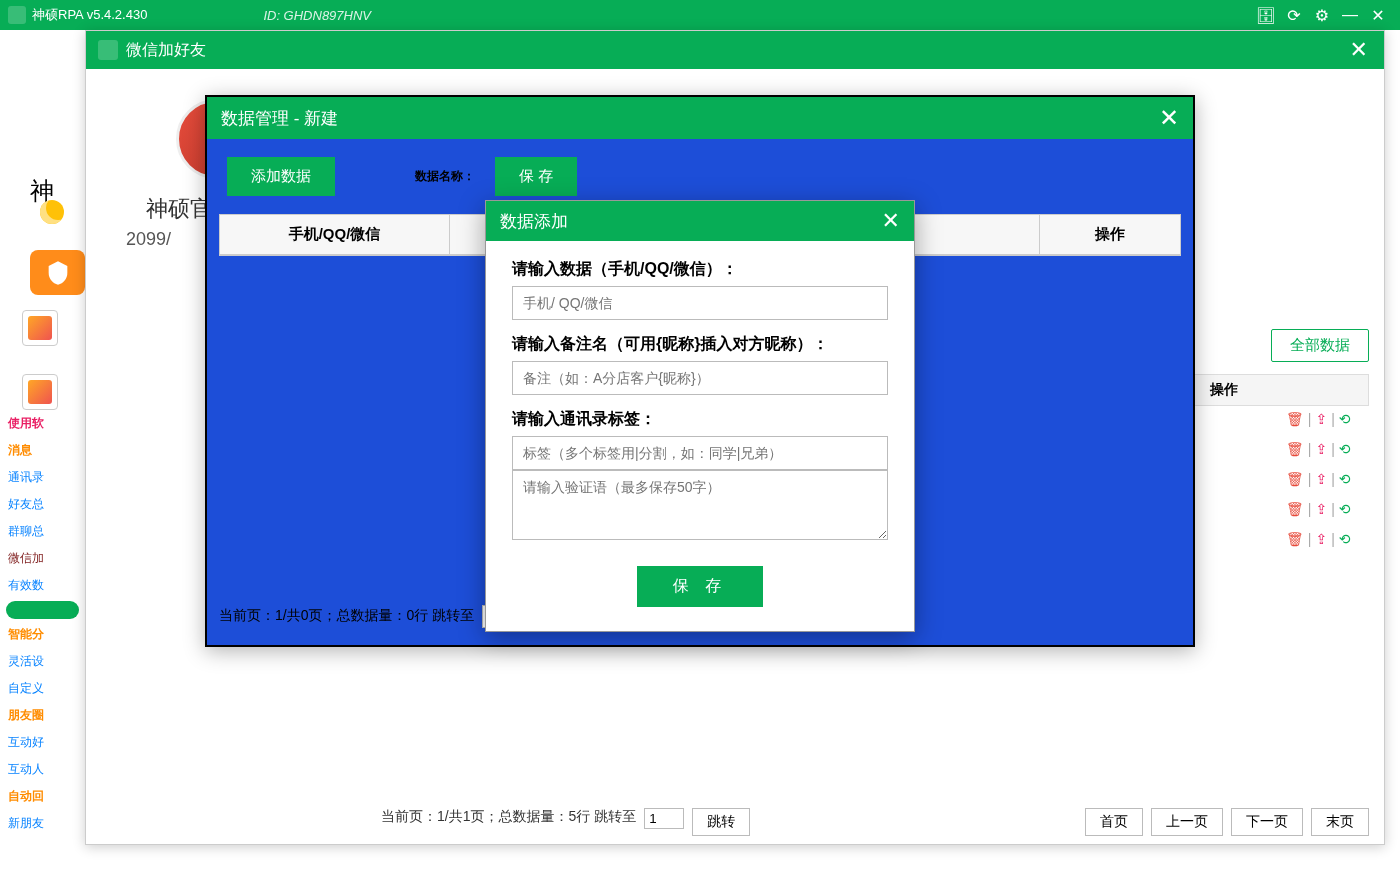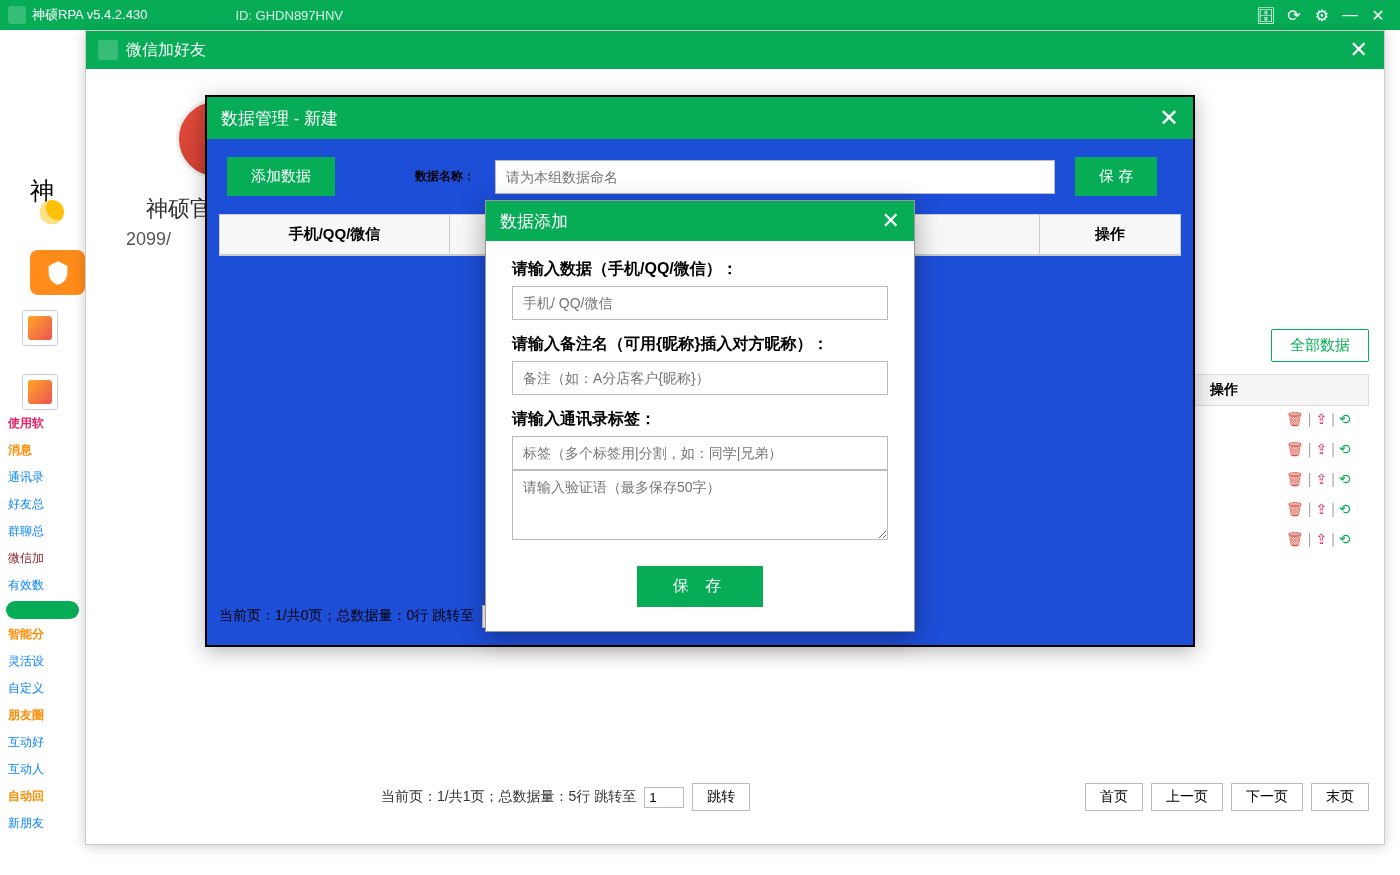--- a/index.html
+++ b/index.html
@@ -3,21 +3,21 @@
   <meta charset="utf-8">
   <style>
     * { margin: 0; padding: 0; box-sizing: border-box; font-family: "Microsoft YaHei", Arial, sans-serif; }
     body { width: 1400px; height: 875px; background: #e8e8e8; position: relative; overflow: hidden; }
     
     
     .main-window { position: absolute; left: 0; top: 0; width: 1400px; height: 875px; background: #fff; }
     .main-titlebar { height: 30px; background: #07ad56; color: #fff; display: flex; align-items: center; padding: 0 8px; font-size: 13px; }
     .main-titlebar .logo { width: 18px; height: 18px; background: #fff3; border-radius: 3px; margin-right: 6px; }
     .main-titlebar .title { flex: 0 0 auto; }
-    .main-titlebar .id { margin-left: 88px; opacity: 0.85; }
+    .main-titlebar .id { margin-left: 116px; opacity: 0.85; font-style: italic; }
     .main-titlebar .spacer { flex: 1; }
     .main-titlebar .win-btn { width: 28px; height: 28px; display: flex; align-items: center; justify-content: center; cursor: pointer; font-size: 16px; }
     
     
     .left-content { position: absolute; left: 0; top: 30px; width: 85px; height: 845px; background: #fff; }
     .sidebar-items { padding-top: 380px; font-size: 12px; }
     .sidebar-item { padding: 5px 8px; color: #0a84ff; cursor: pointer; }
     .sidebar-item.orange { color: #ff8c00; font-weight: bold; }
     .sidebar-item.green { color: #7f1d1d; font-weight: normal; }
     .sidebar-item.magenta { color: #e91e63; font-weight: bold; }
@@ -59,21 +59,21 @@
     
     
     .action-icons { position: absolute; right: 8px; top: 335px; width: 90px; }
     .action-row { display: flex; gap: 4px; padding: 7px 0; font-size: 14px; }
     .ai-red { color: #e74c3c; }
     .ai-pink { color: #e91e63; }
     .ai-green { color: #07ad56; }
     .ai-sep { color: #aaa; }
     
     
-    .win2-pager { position: absolute; left: 295px; bottom: 33px; right: 15px; display: flex; align-items: center; font-size: 14px; color: #333; gap: 8px; }
+    .win2-pager { position: absolute; left: 295px; bottom: 8px; right: 15px; display: flex; align-items: flex-start; font-size: 14px; color: #333; gap: 8px; }
     .win2-pager input { width: 40px; padding: 2px 4px; border: 1px solid #bbb; }
     .win2-pager button { padding: 4px 14px; border: 1px solid #bbb; background: #fff; cursor: pointer; font-size: 14px; }
     .win2-pager .spacer { flex: 1; }
     
     
     .dialog1 { position: absolute; left: 205px; top: 95px; width: 990px; height: 552px; background: #1d4ed8; border: 2px solid #000000; box-shadow: 0 4px 20px rgba(0,0,0,0.3); z-index: 10; }
     .dialog1-titlebar { height: 42px; background: #07ad56; color: #fff; display: flex; align-items: center; padding: 0 14px; font-size: 17px; font-weight: 500; }
     .dialog1-titlebar .spacer { flex: 1; }
     .dialog1-titlebar .close { cursor: pointer; font-size: 24px; font-weight: 300; }
     
@@ -269,21 +269,20 @@
 
 <div class="dialog1">
   <div class="dialog1-titlebar">
     <span>数据管理 - 新建</span>
     <div class="spacer"></div>
     <span class="close">✕</span>
   </div>
   <div class="dialog1-toolbar">
     <button class="btn-green">添加数据</button>
     <span class="d1-label">数据名称：</span>
-    <input class="d1-input" type="text" placeholder="请为本组数据命名" style="">
     <button class="btn-green">保 存</button>
   </div>
   <div class="dialog1-table">
     <div class="dialog1-table-header">
       <div class="d1-th c1">手机/QQ/微信</div>
       <div class="d1-th c2">备注</div>
       <div class="d1-th c3"></div>
       <div class="d1-th c4">操作</div>
     </div>
   </div>

